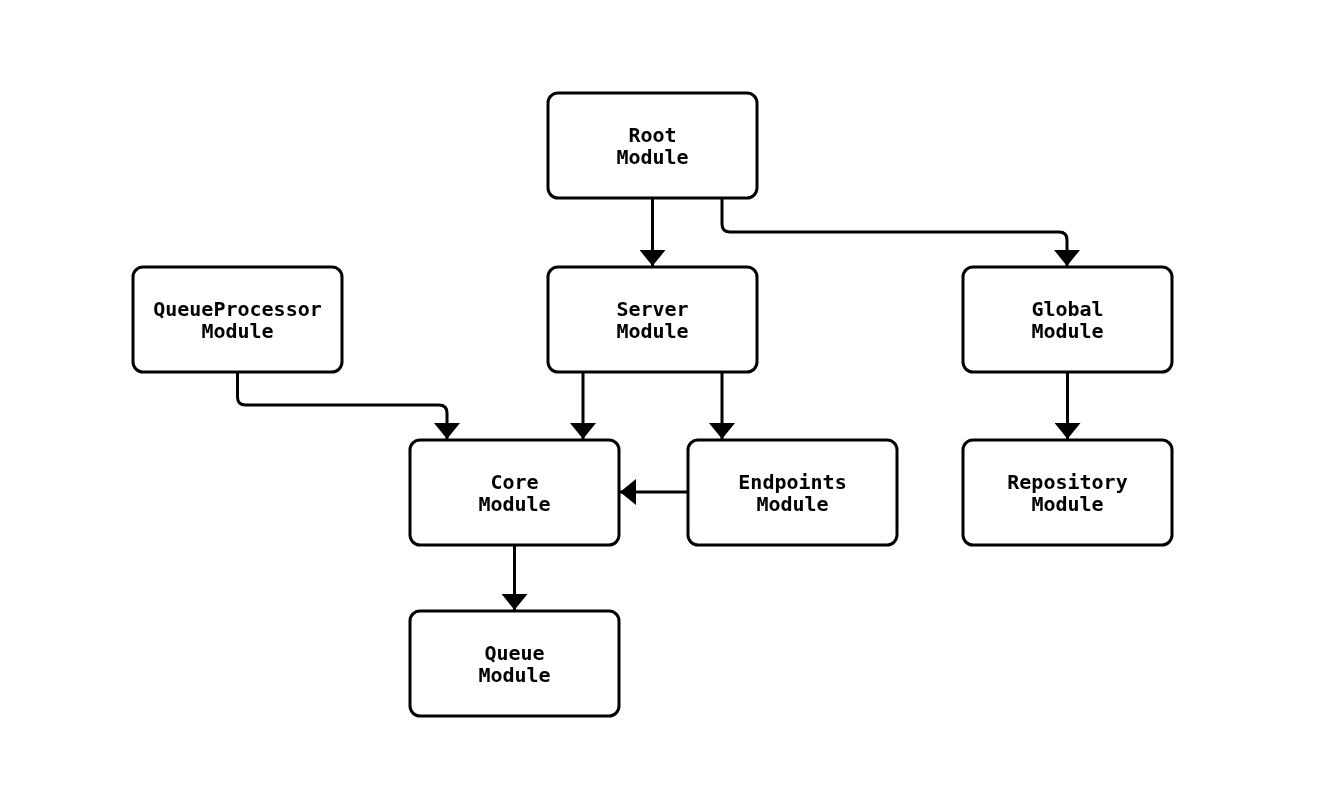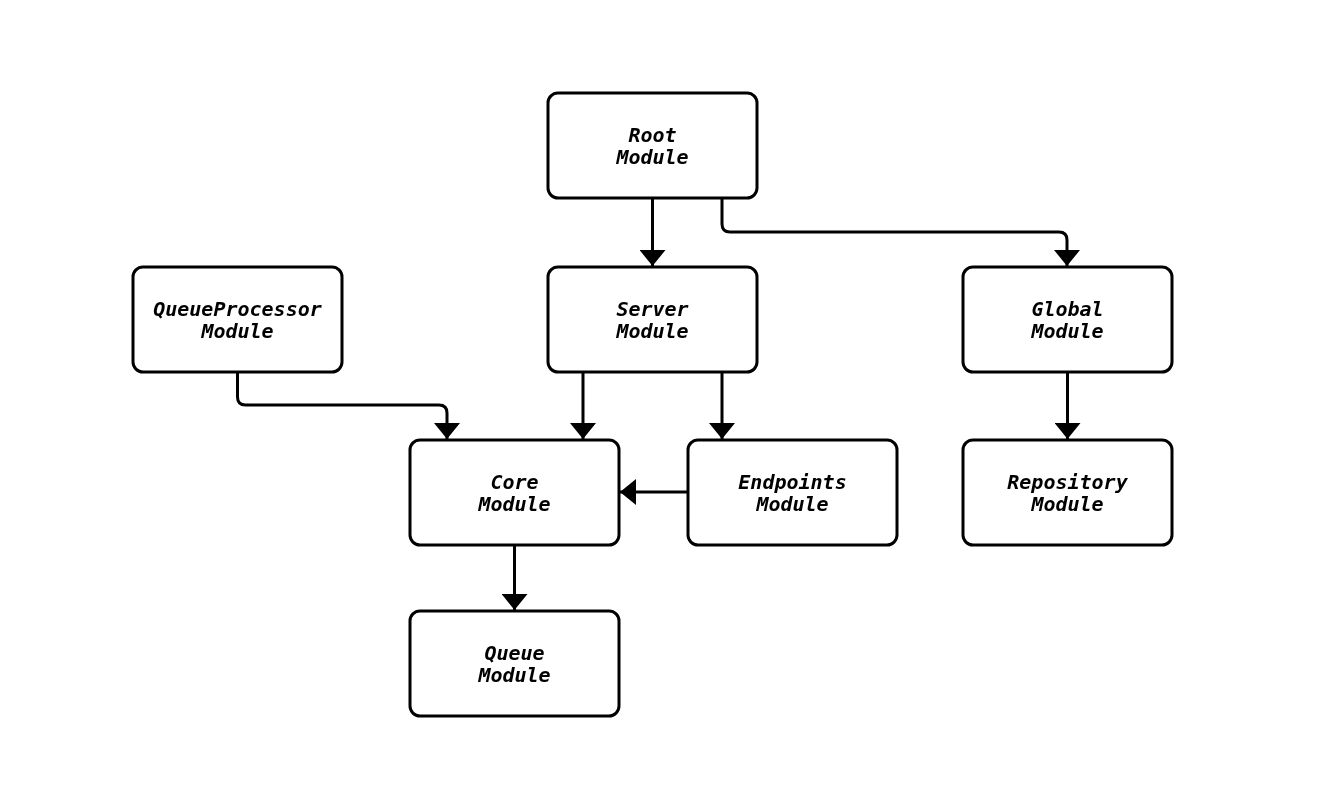--- a/index.html
+++ b/index.html
@@ -8,21 +8,20 @@
     background: #ffffff;
     width: 1337px;
     height: 809px;
     overflow: hidden;
     font-family: "DejaVu Sans Mono", monospace;
   }
   .diagram-wrap {
     position: relative;
     width: 1337px;
     height: 809px;
-    font-style: italic;
   }
   svg text {
     font-family: "DejaVu Sans Mono", monospace;
     font-weight: bold;
     font-size: 20px;
     fill: #000000;
     text-anchor: middle;
   }
   svg rect.node-box {
     fill: #ffffff;

